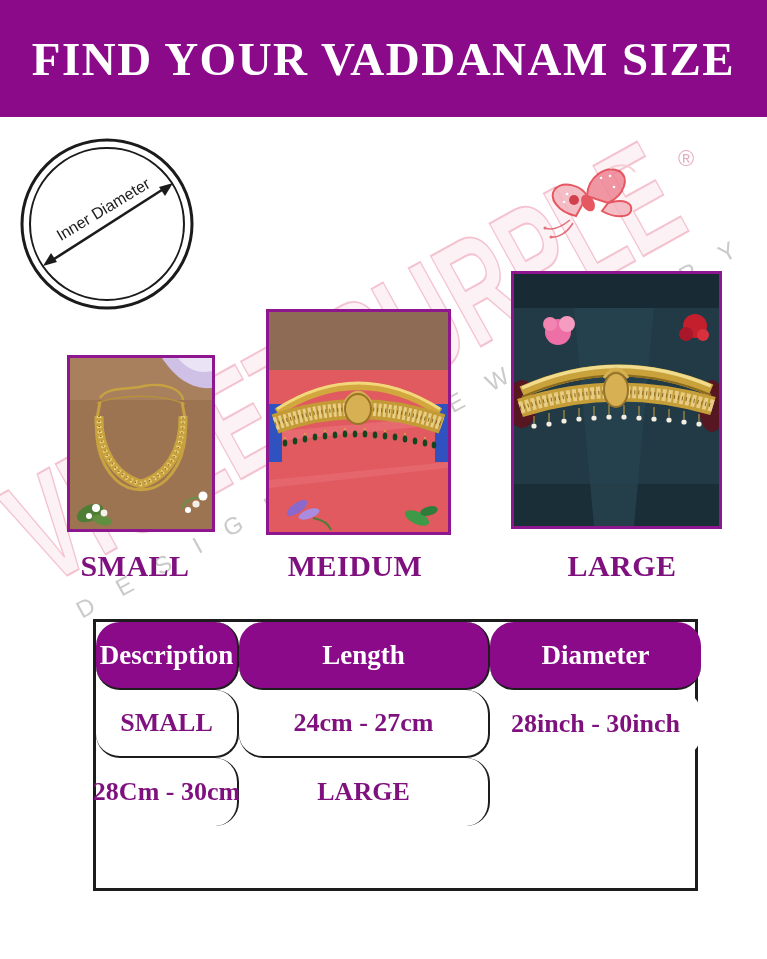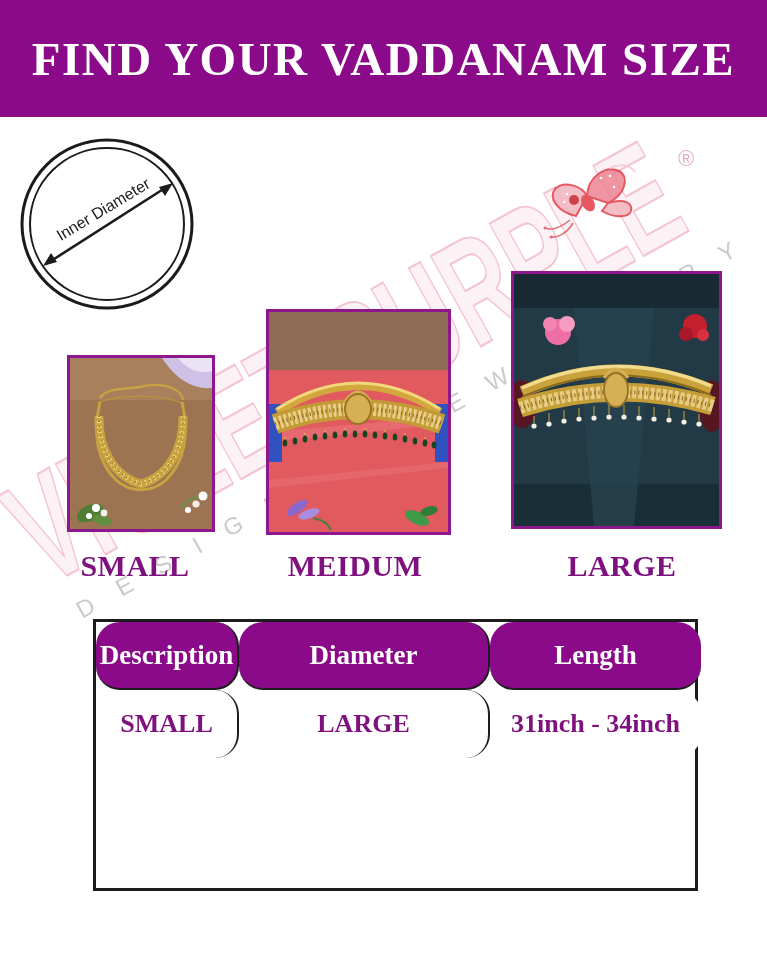--- a/index.html
+++ b/index.html
@@ -237,21 +237,23 @@
       <circle cx="155" cy="146" r="2.6"></circle>
         <circle cx="170" cy="148" r="2.6"></circle>
         <circle cx="185" cy="150" r="2.6"></circle>
     </g>
   </svg>
 </div>
 <div class="abs size-label lbl-large">LARGE</div>
 
 <div class="abs size-table">
   <div class="cell th">Description</div>
+  <div class="cell th">Length</div>
   <div class="cell th">Diameter</div>
-  <div class="cell th">Length</div>
 
   <div class="cell td">SMALL</div>
-
+  <div class="cell td">24cm - 27cm</div>
+
+  <div class="cell td">28inch - 30inch</div>
+  <div class="cell td">28Cm - 30cm</div>
 
   <div class="cell td">LARGE</div>
-  <div class="cell td">31inch - 34inch</div>
 </div>
 
 </body></html>

